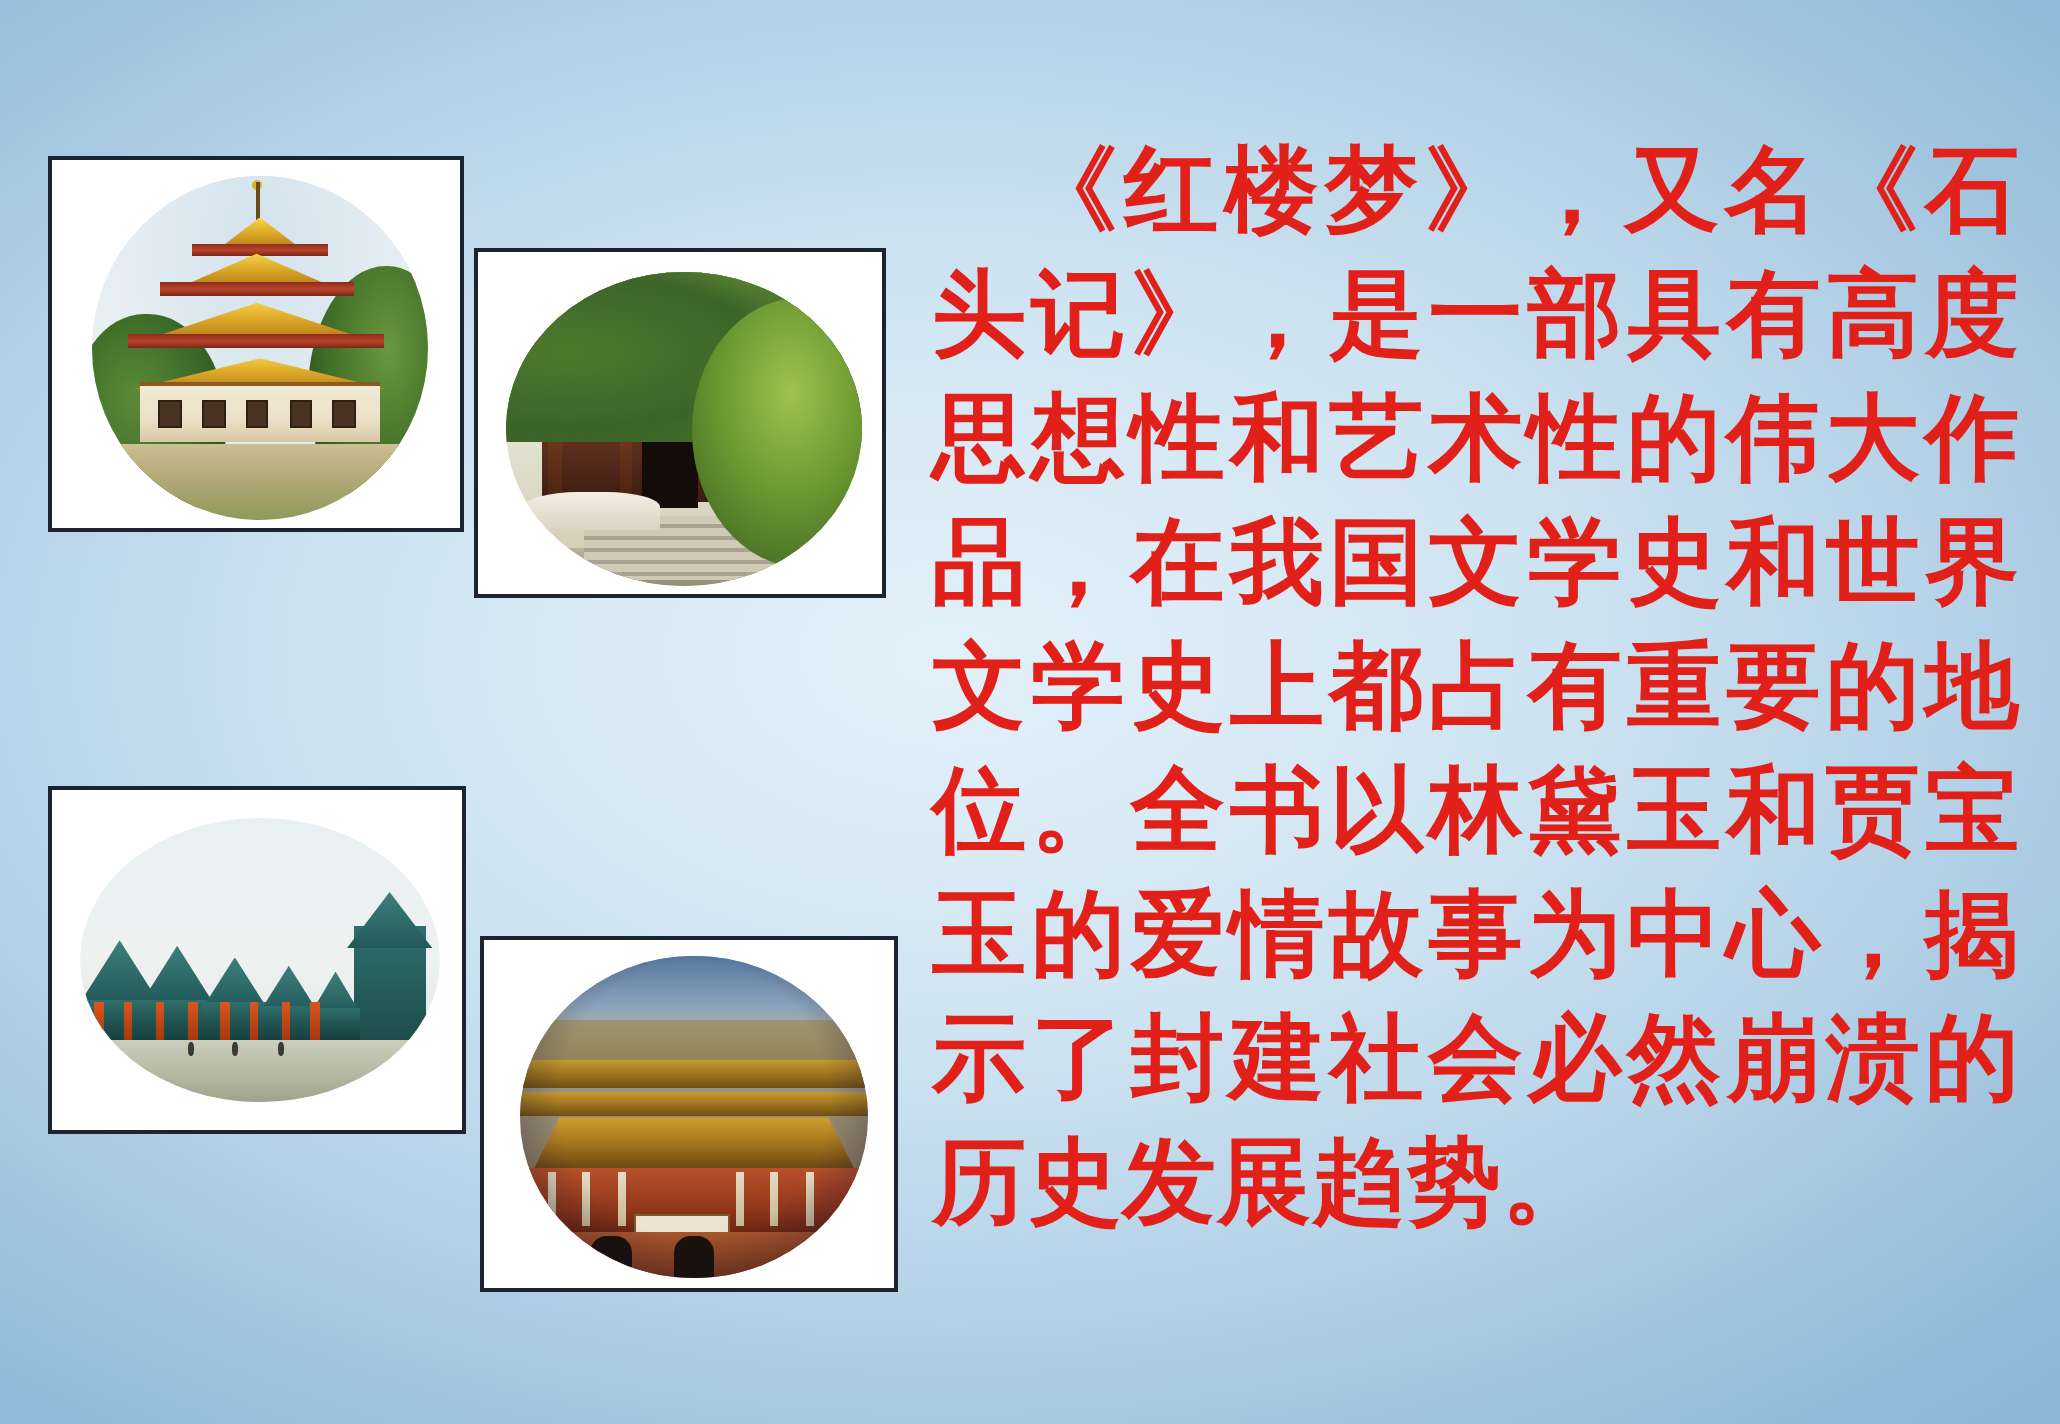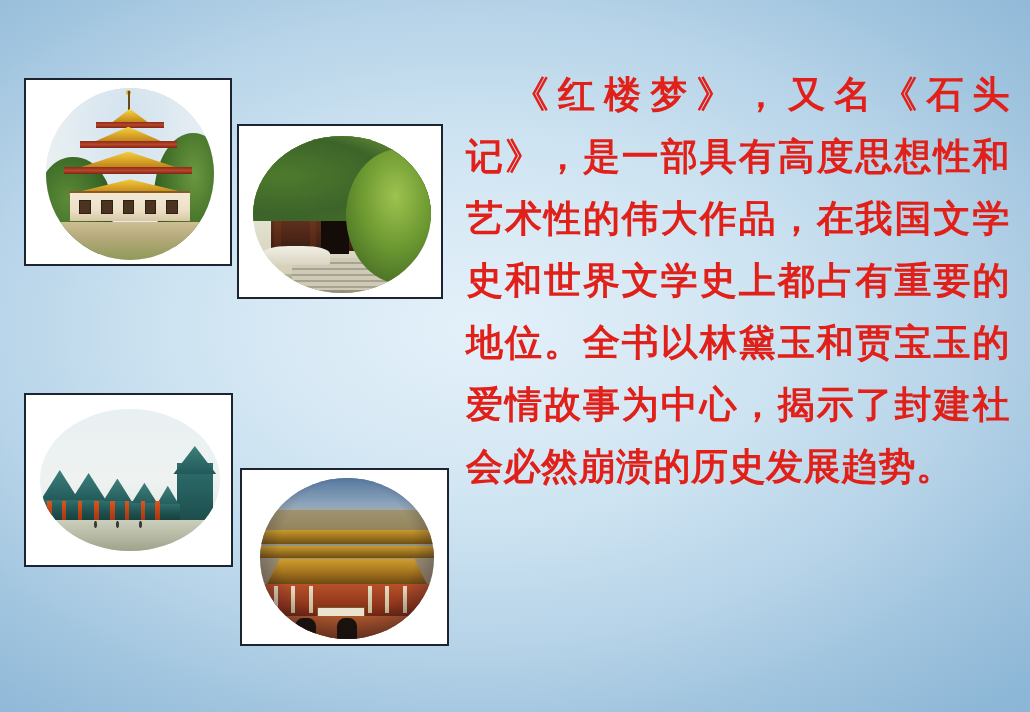--- a/index.html
+++ b/index.html
@@ -241,21 +241,21 @@
 
   
   #body-text {
     position: absolute;
     left: 466px;
     top: 64px;
     width: 544px;
     color: #e2201a;
     font-family: Liberation Sans, sans-serif;
     font-weight: 700;
-    font-size: 37px;
+    font-size: 47px;
     line-height: 62px;
     letter-spacing: 0.5px;
     text-align: justify;
     text-align-last: left;
     text-indent: 46px;
     white-space: normal;
     word-break: break-all;
   }
 </style>
 </head>

